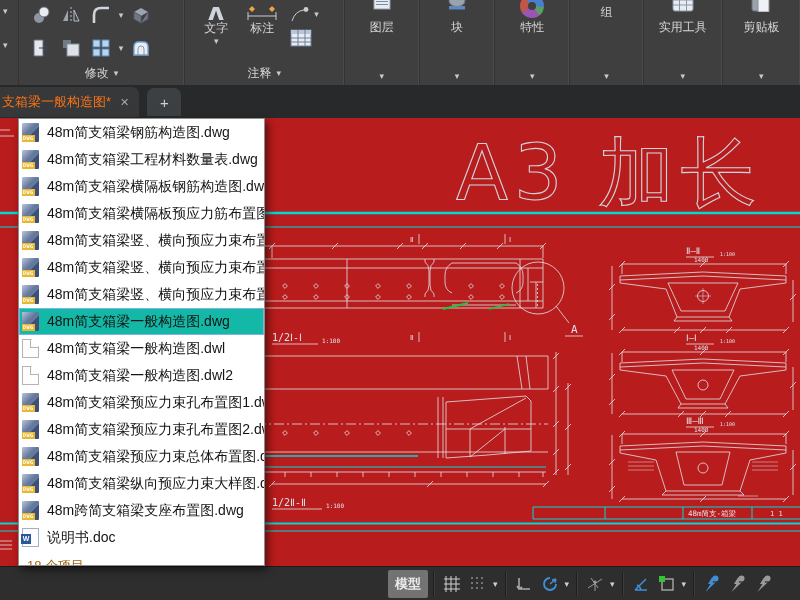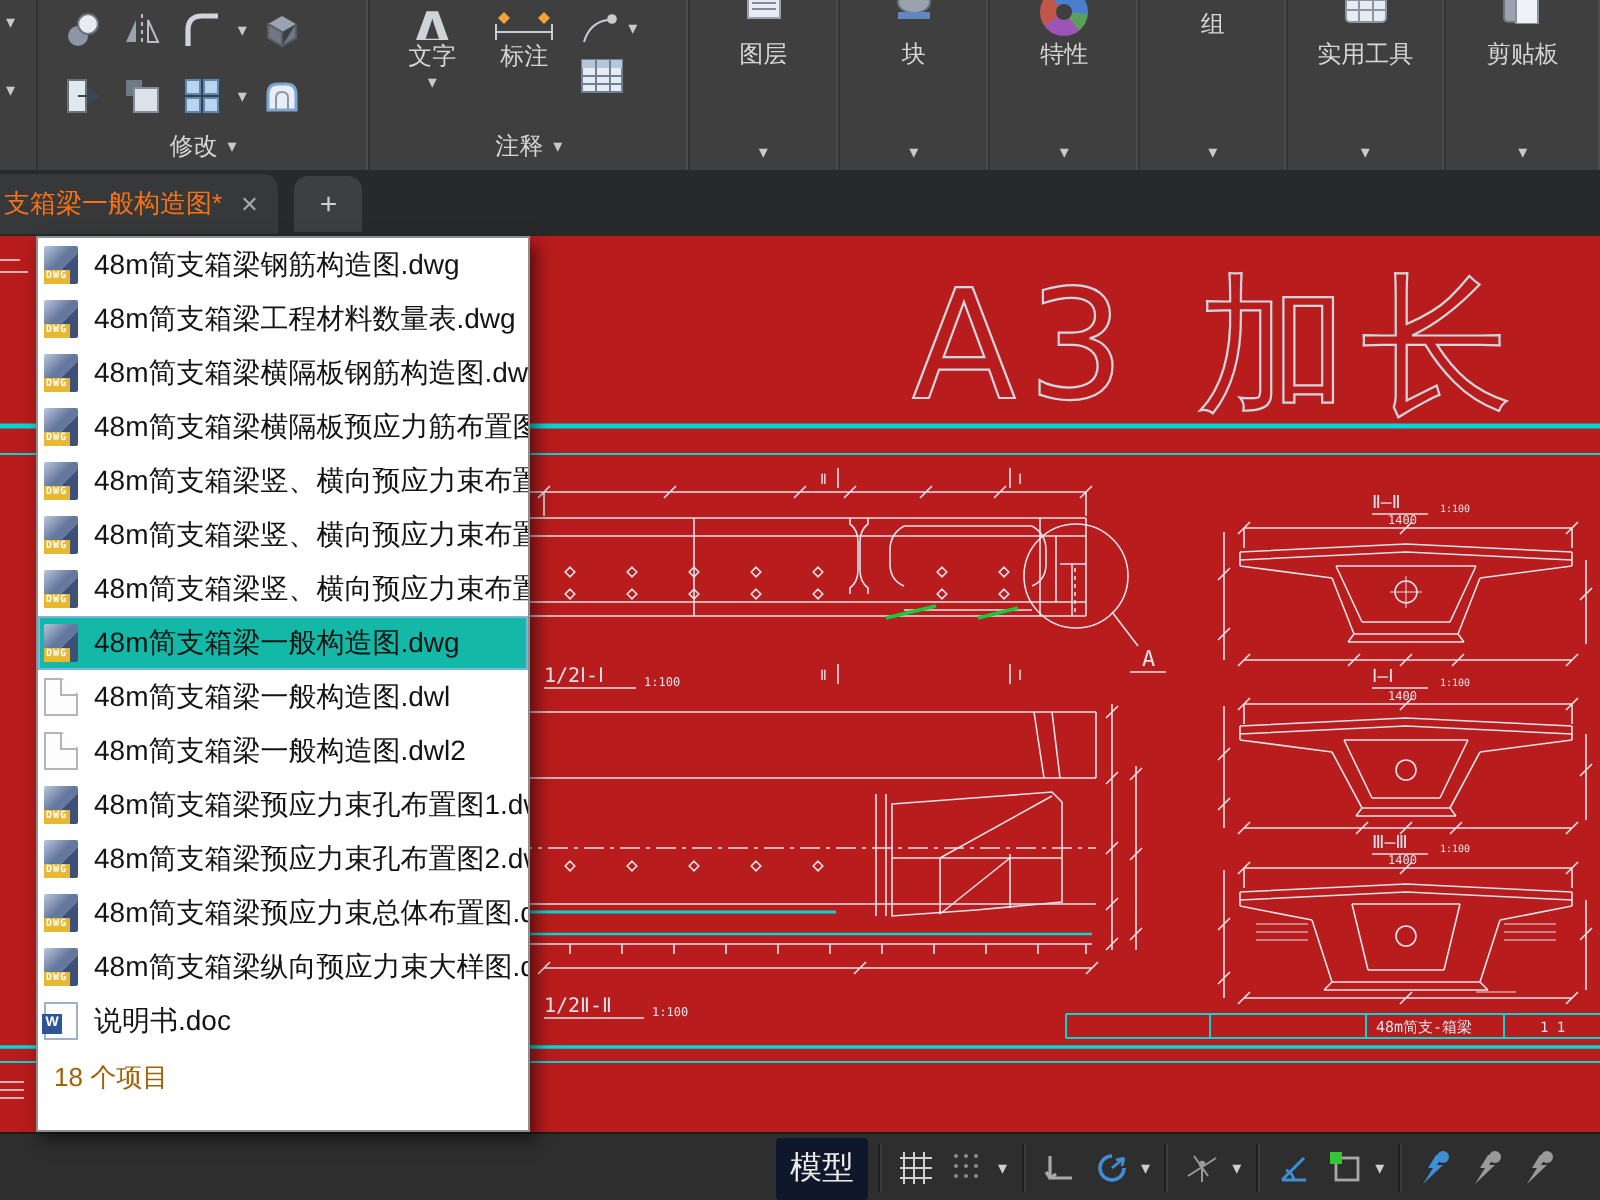--- a/index.html
+++ b/index.html
@@ -69,21 +69,21 @@
     box-shadow:-1px 1px 0 #b4b4b4;}
   .ficon[data-type="doc"]{background:#fdfdfd;border:1px solid #9fb0c8;box-sizing:border-box;}
   .ficon[data-type="doc"]::after{content:attr(data-label);position:absolute;left:-2px;top:5px;width:10px;height:10px;
     background:#2b579a;color:#fff;font:bold 7px/10px "Liberation Sans",sans-serif;text-align:center;}
   .ffooter{font-size:13px;color:#a16207;padding:6px 0 0 8px;}
 
   
   .statusbar{position:absolute;left:0;top:566px;width:800px;height:34px;background:#2e2e2e;
     border-top:1px solid #1c1c1c;display:flex;align-items:center;z-index:10;overflow:hidden;}
   .s-spacer{width:388px;flex:none;}
-  .s-model{color:#ececec;font-size:16px;padding:5px 7px;background:#0f172a;border-radius:2px;cursor:pointer;}
+  .s-model{color:#ececec;font-size:13px;padding:5px 7px;background:#737373;border-radius:2px;cursor:pointer;font-weight:bold;}
   .sicon{width:26px;height:26px;display:flex;align-items:center;justify-content:center;cursor:pointer;flex:none;}
   .sdrop{color:#cfcfcf;font-size:9px;margin:0 2px;cursor:pointer;}
   .ssep{width:1px;height:24px;background:#1f1f1f;box-shadow:1px 0 0 #3c3c3c;margin:0 5px;flex:none;}
 </style>
 </head>
 <body>
 
 <div id="screen">
 
   <div class="ribbon">
@@ -442,20 +442,24 @@
       </div>
     <div class="frow">
         <span class="ficon" data-type="dwg" data-label="DWG"></span>
         <span class="fname">48m简支箱梁预应力束总体布置图.dwg</span>
       </div>
     <div class="frow">
         <span class="ficon" data-type="dwg" data-label="DWG"></span>
         <span class="fname">48m简支箱梁纵向预应力束大样图.dwg</span>
       </div>
     <div class="frow">
+        <span class="ficon" data-type="dwg" data-label="DWG"></span>
+        <span class="fname">48m跨简支箱梁支座布置图.dwg</span>
+      </div>
+    <div class="frow">
         <span class="ficon" data-type="doc" data-label="W"></span>
         <span class="fname">说明书.doc</span>
       </div>
     <div class="ffooter">18 个项目</div>
   </div>
 
   <div class="statusbar">
     <div class="s-spacer"></div>
     <div class="s-model">模型</div>
     <div class="ssep"></div>

